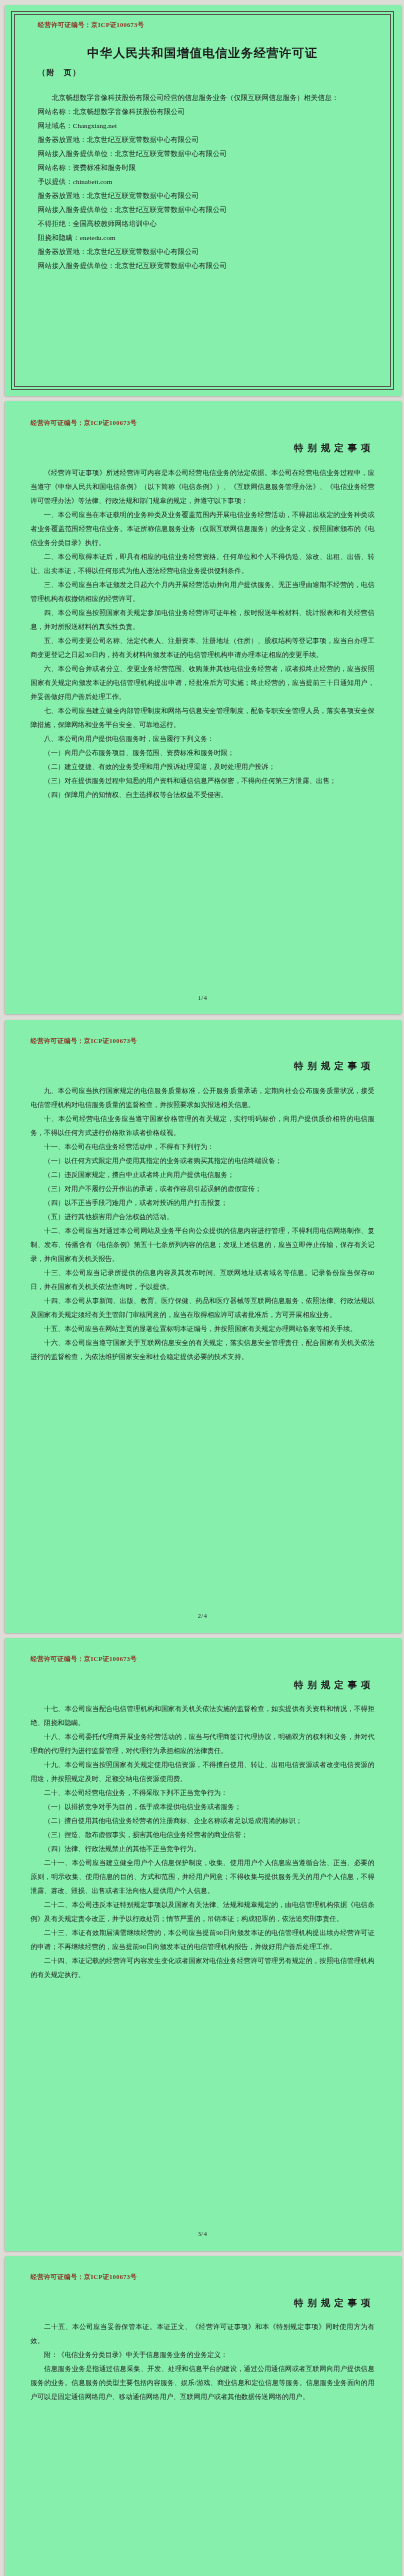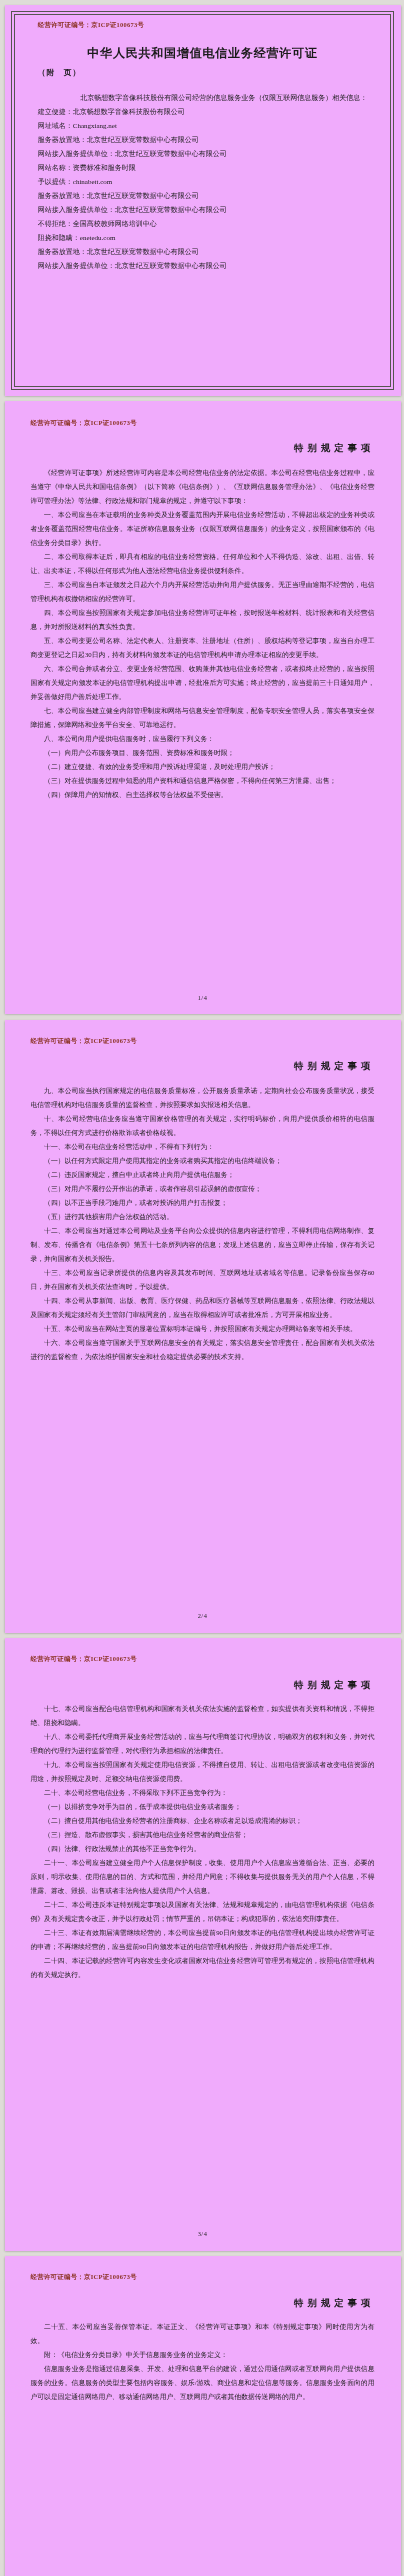--- a/index.html
+++ b/index.html
@@ -8,21 +8,21 @@
     background: #dedcd7;
     font-family: "Liberation Serif", serif;
   }
   .stack {
     width: 405px;
     margin: 0 auto;
     padding: 5.2px 0 1px;
     box-sizing: border-box;
   }
   .page {
-    background: #f0abfc;
+    background: #86efac;
     width: 396px;
     margin: 0 auto 5.2px;
     box-shadow: 0 0.5px 2.1px rgba(0,0,0,0.35);
     position: relative;
     box-sizing: border-box;
     color: #1b1b1b;
   }
   
   .page.cert { height: 391px; padding: 6.2px; }
   .cert-frame {
@@ -56,21 +56,21 @@
     font-size: 7.7px;
     font-weight: bold;
     margin-top: 6.2px;
     letter-spacing: 1px;
   }
   .cert-body {
     margin-top: 12.4px;
     font-size: 7px;
     line-height: 14px;
   }
-  .cert-body .intro { text-indent: 2em; text-align: right; }
+  .cert-body .intro { text-indent: 2em; }
   .cert-body .line { text-indent: 0; }
   
   .page.prov { height: 613px; padding: 17.5px 26px 15.5px; }
   .prov-title {
     text-align: right;
     font-size: 9.3px;
     font-weight: bold;
     margin: 14.4px 0 10.3px;
     letter-spacing: 4.1px;
   }
@@ -100,21 +100,21 @@
   <section class="page cert">
     <div class="cert-frame">
       <div class="cert-frame-inner">
         <div class="lic-header">
           <span>经营许可证编号：</span><span>京ICP证100673号</span>
         </div>
         <div class="cert-title">中华人民共和国增值电信业务经营许可证</div>
         <div class="cert-sub">（附　页）</div>
         <div class="cert-body">
           <div class="intro">北京畅想数字音像科技股份有限公司经营的信息服务业务（仅限互联网信息服务）相关信息：</div>
-          <div class="line">建立便捷：北京畅想数字音像科技股份有限公司</div>
+          <div class="line">网站名称：北京畅想数字音像科技股份有限公司</div>
           <div class="line">网址域名：Changxiang.net</div>
           <div class="line">服务器放置地：北京世纪互联宽带数据中心有限公司</div>
           <div class="line">网站接入服务提供单位：北京世纪互联宽带数据中心有限公司</div>
           <div class="line">网站名称：资费标准和服务时限</div>
           <div class="line">予以提供：chinabett.com</div>
           <div class="line">服务器放置地：北京世纪互联宽带数据中心有限公司</div>
           <div class="line">网站接入服务提供单位：北京世纪互联宽带数据中心有限公司</div>
           <div class="line">不得拒绝：全国高校教师网络培训中心</div>
           <div class="line">阻挠和隐瞒：enetedu.com</div>
           <div class="line">服务器放置地：北京世纪互联宽带数据中心有限公司</div>

